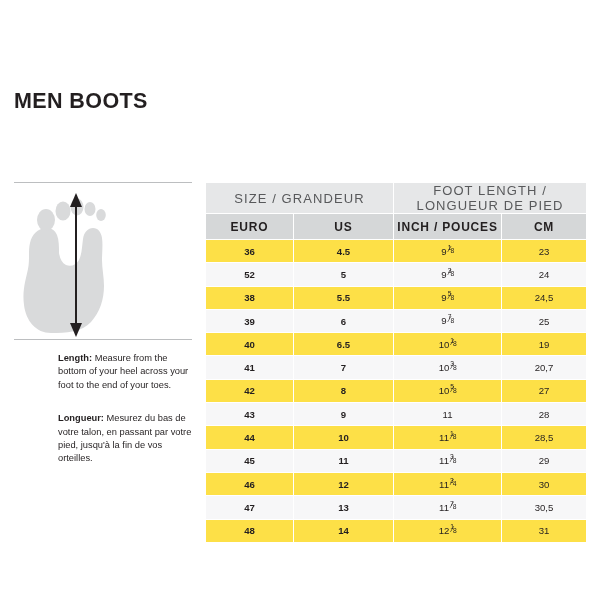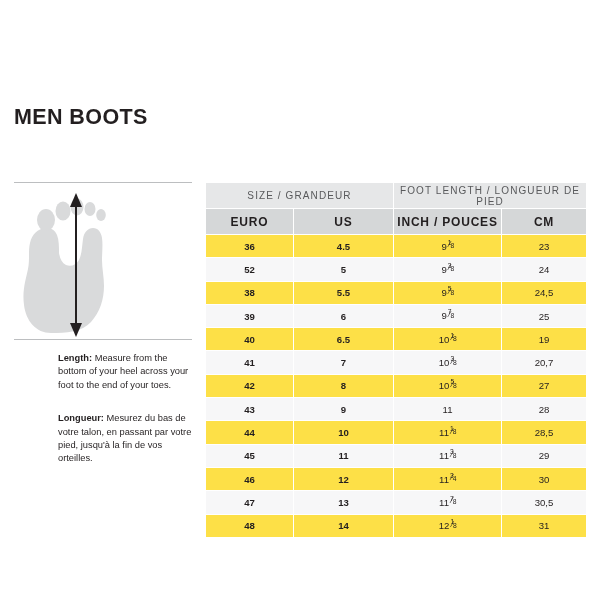--- a/index.html
+++ b/index.html
@@ -28,21 +28,20 @@
     top: 88px;
     width: 420px;
   }
   .title-line {
     font-size: 21.5px;
     font-weight: bold;
     letter-spacing: 0.4px;
     line-height: 26px;
     color: #231f20;
     white-space: nowrap;
-    margin-top: 16px;
   }
 
   
   .left-panel {
     position: absolute;
     left: 14px;
     top: 182px;
     width: 178px;
   }
   .foot-box {
@@ -90,21 +89,21 @@
     border: 1px solid #ffffff;
     text-align: center;
     vertical-align: middle;
     padding: 0;
     font-size: 9.6px;
   }
   tr.group-head td {
     height: 25px;
     background: #e6e7e8;
     color: #58595b;
-    font-size: 10px;
+    font-size: 13px;
     letter-spacing: 1.1px;
     font-weight: normal;
   }
   tr.col-head td {
     height: 25px;
     background: #d5d7d8;
     color: #231f20;
     font-size: 12px;
     font-weight: bold;
     letter-spacing: 0.8px;

